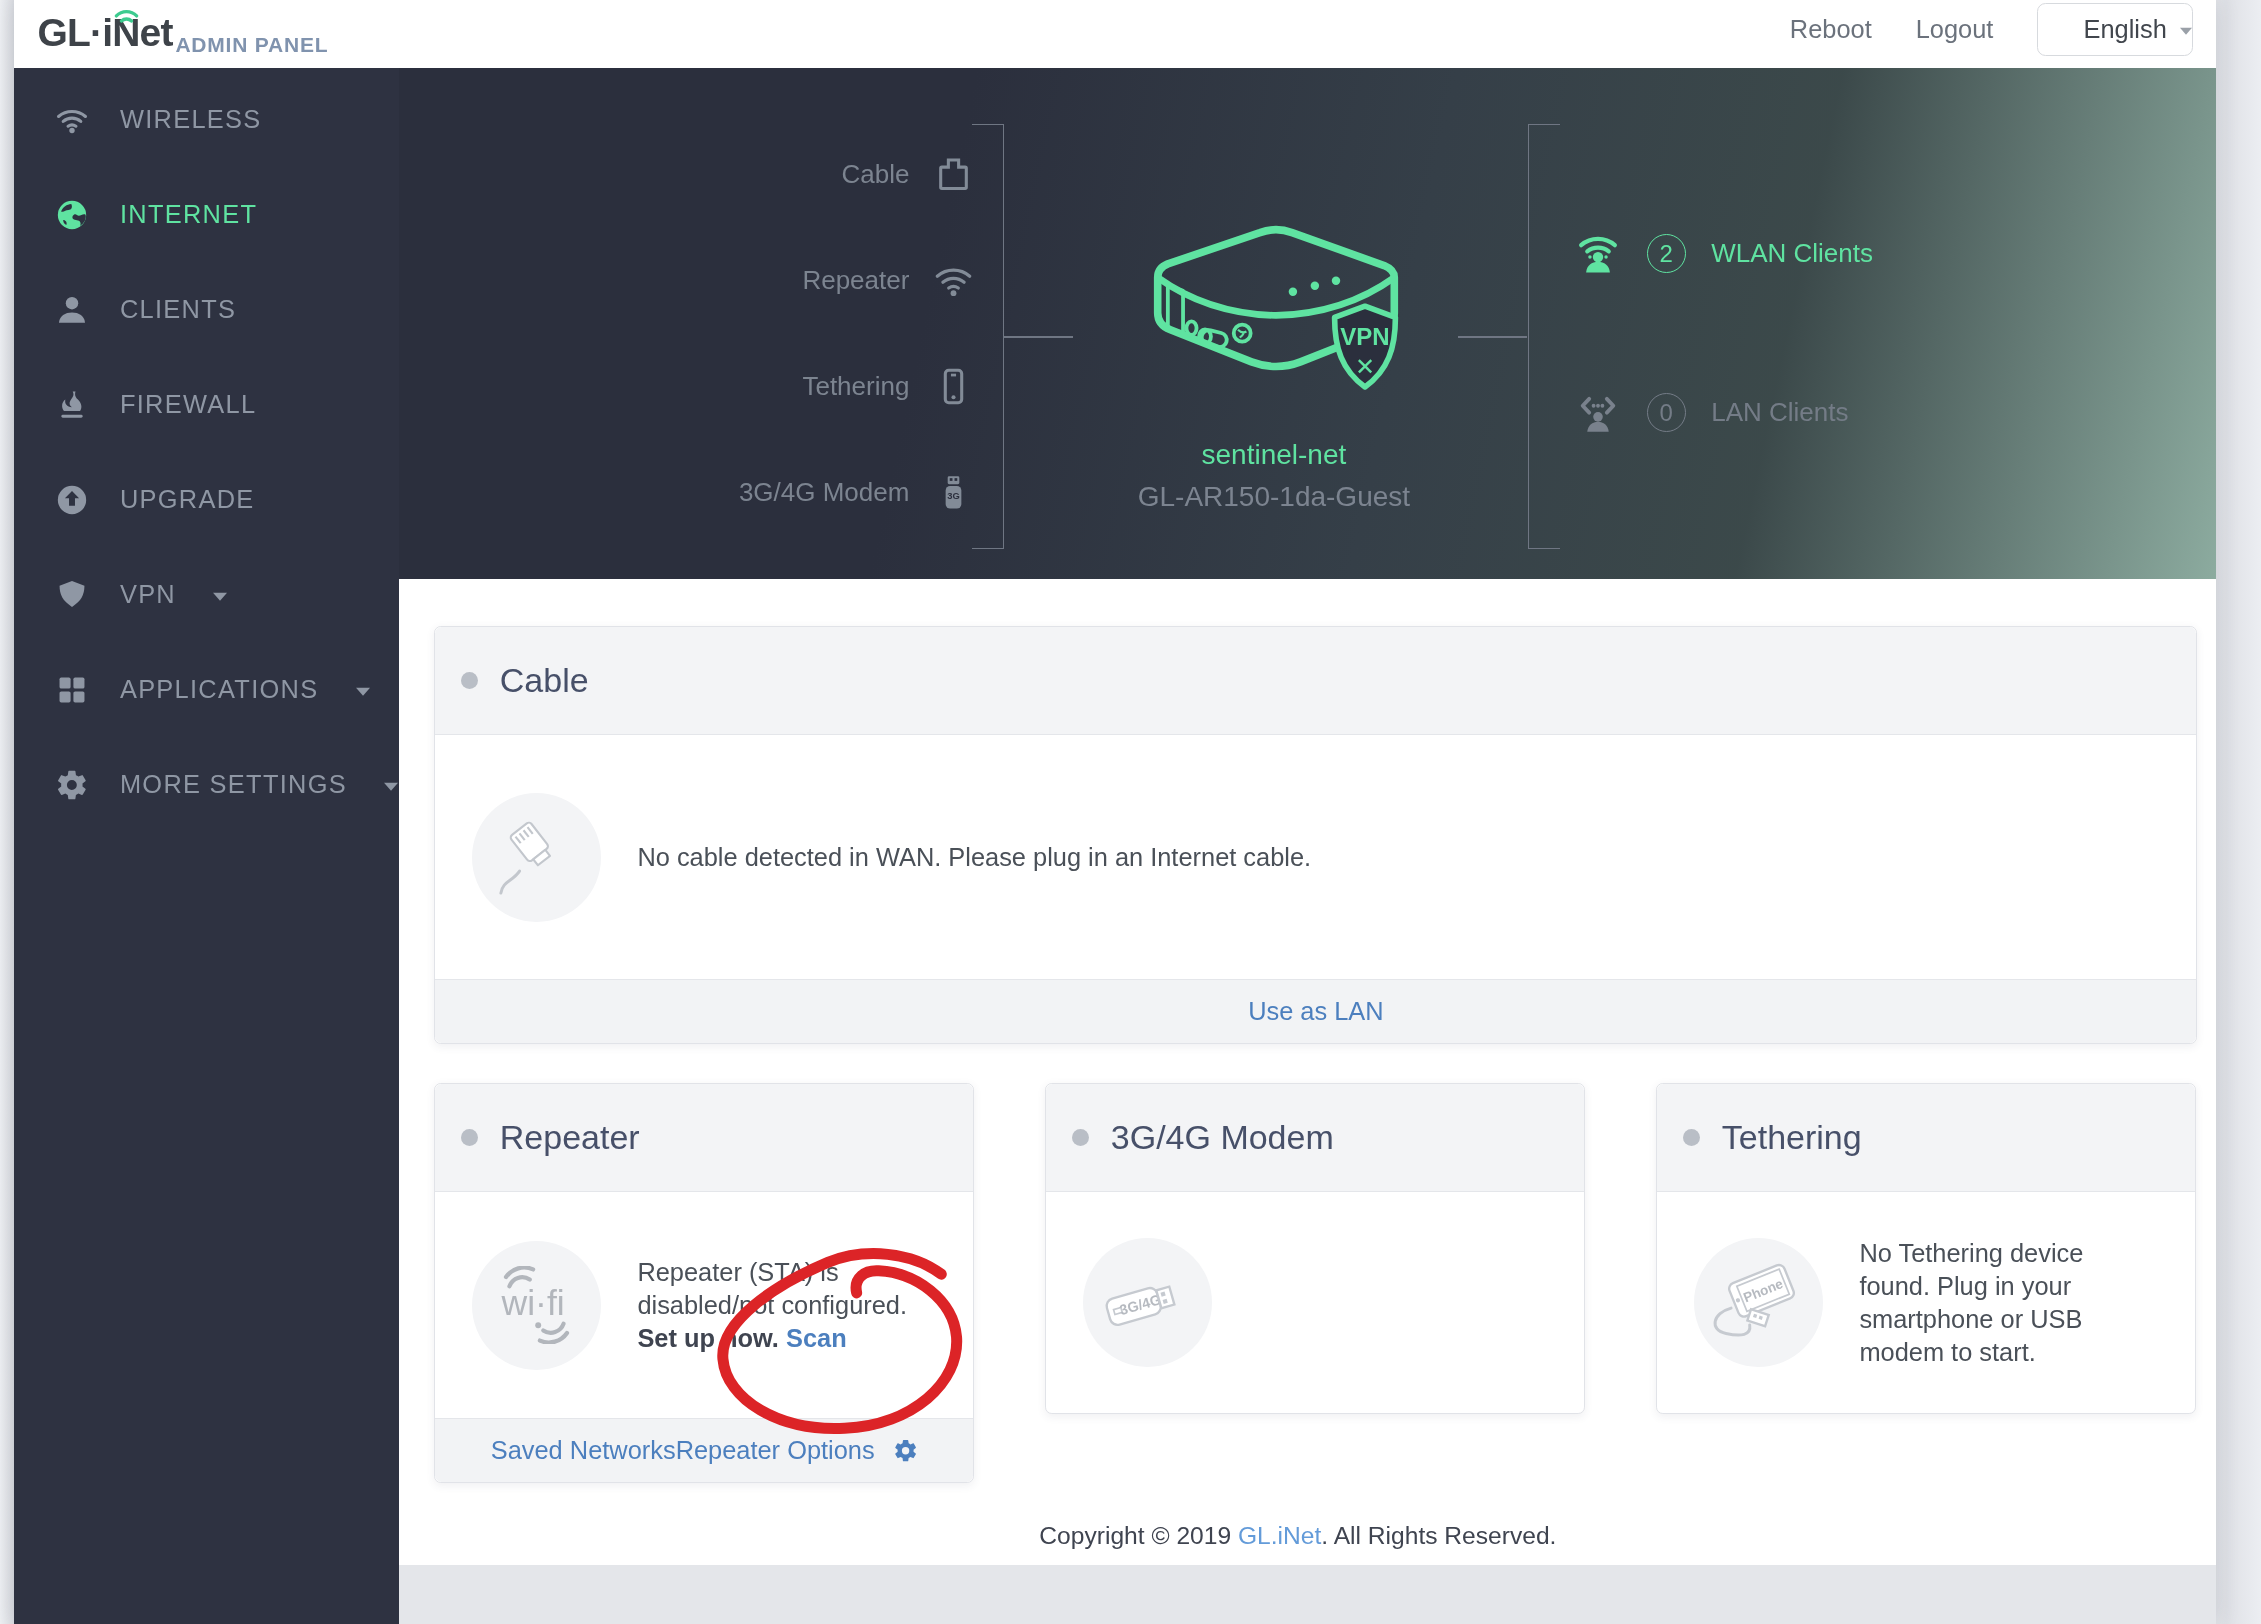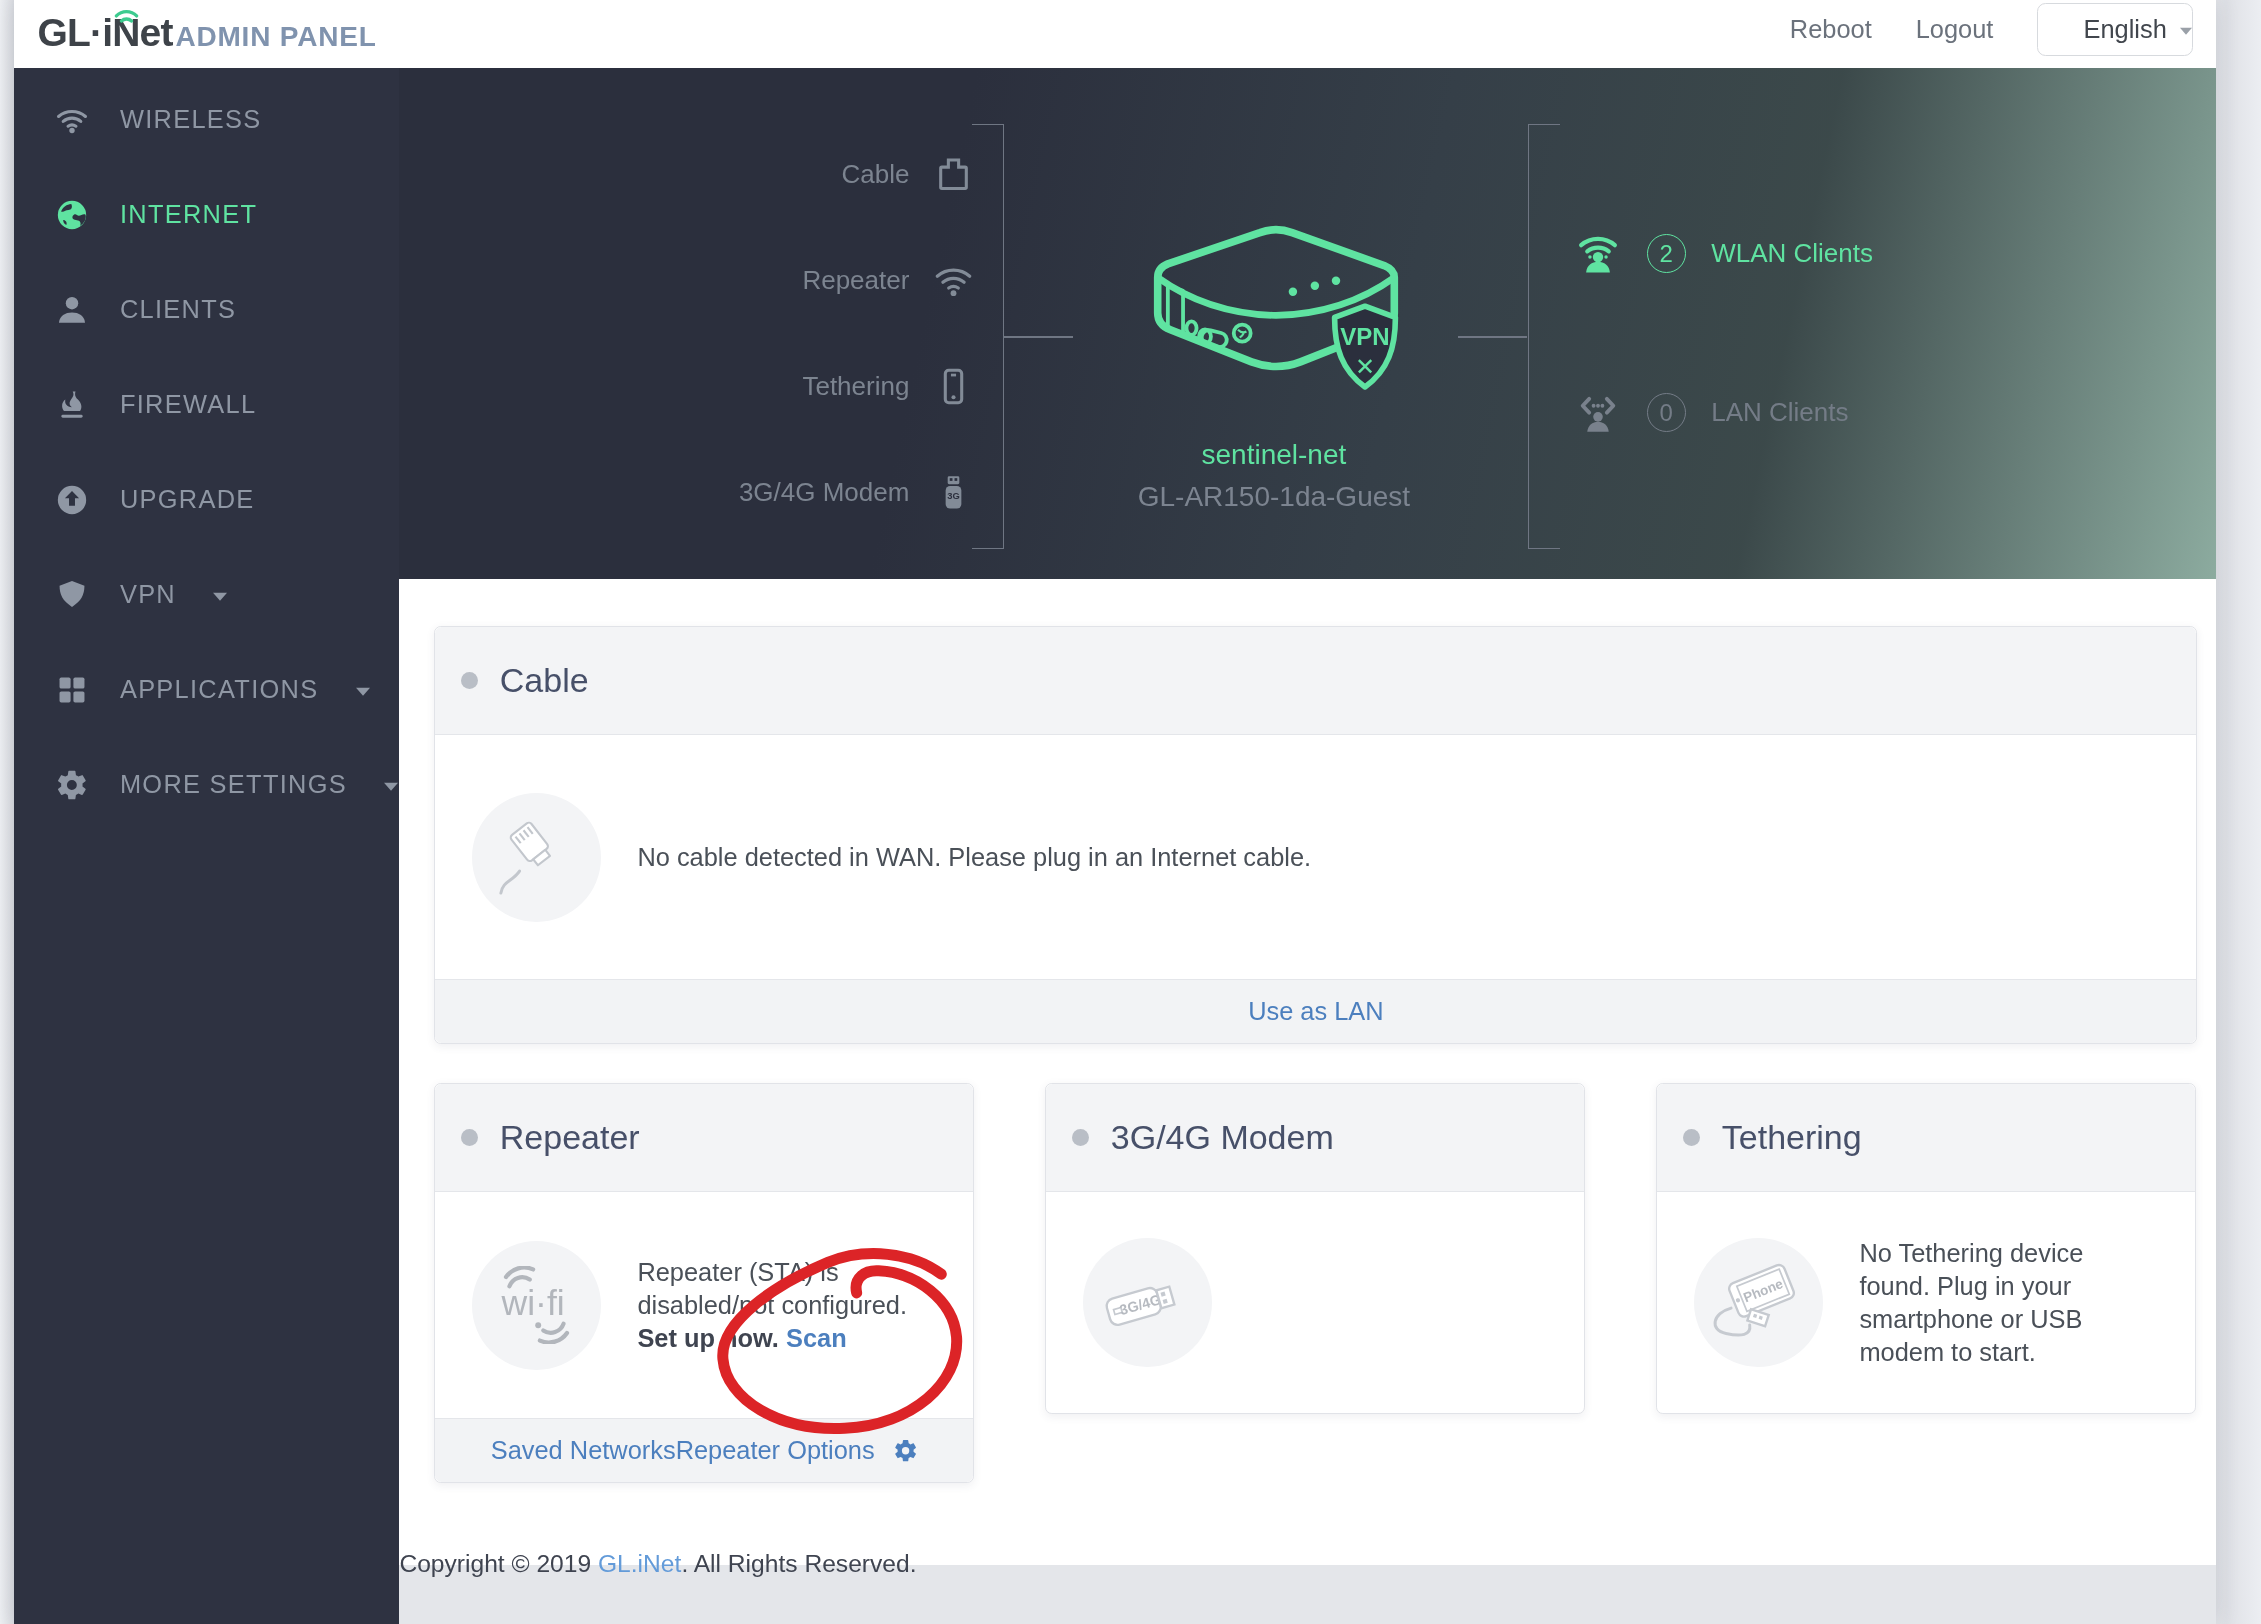--- a/index.html
+++ b/index.html
@@ -5,21 +5,21 @@
   html,body{margin:0;padding:0;background:#e8eaee;font-family:"Liberation Sans","DejaVu Sans",sans-serif;}
   *{box-sizing:border-box;}
   .stage{position:relative;width:2261px;height:1624px;overflow:hidden;
     background:linear-gradient(to right,#eef0f3 0%,#dcdee3 0.6%,#e8eaee 1.2%,#e8eaee 97.5%,#dfe1e6 98.5%,#eceef2 100%);}
   .window{position:absolute;left:14.4px;top:0;width:2202px;height:1624px;background:#ffffff;
     box-shadow:0 0 22px rgba(40,45,60,.16);}
   
   .topbar{position:absolute;left:0;top:0;right:0;height:68px;background:#fff;z-index:20;padding-left:25px;}
   .logo{position:absolute;left:23px;top:11px;font-size:39px;font-weight:bold;color:#3e4349;letter-spacing:-0.8px;}
   .logo-wifi{position:absolute;left:75px;top:-6.8px;}
-  .admin-label{position:absolute;left:161px;top:21px;font-size:28px;font-weight:bold;color:#8093ae;letter-spacing:0.8px;}
+  .admin-label{position:absolute;left:161px;top:33px;font-size:21px;font-weight:bold;color:#8093ae;letter-spacing:0.8px;}
   .topbar-right{position:absolute;right:23px;top:0;height:58px;display:flex;align-items:center;gap:44px;}
   .top-link{font-size:25.4px;color:#6b727c;cursor:pointer;}
   .lang-box{width:156px;height:53px;border:1.7px solid #d7dade;border-radius:8.5px;display:flex;align-items:center;justify-content:flex-end;gap:13.6px;font-size:25.4px;color:#41464d;background:#fff;cursor:pointer;}
   .caret{width:0;height:0;border-left:7.6px solid transparent;border-right:7.6px solid transparent;border-top:8.5px solid currentColor;display:inline-block;}
   .caret.small{border-left-width:6.8px;border-right-width:6.8px;border-top-width:7.6px;}
   .lang-caret{color:#9aa0a8;transform:translateY(1.7px);}
   
   .sidebar{position:absolute;left:0;top:68px;width:385px;bottom:0;background:#2e3241;padding-top:4.2px;z-index:10;}
   .side-item{height:95px;display:flex;align-items:center;padding-left:41px;gap:30.5px;color:#8f97a4;font-size:25.4px;letter-spacing:1.3px;cursor:pointer;}
   .side-item .caret{margin-left:6.8px;transform:translateY(1.7px);}
@@ -55,21 +55,21 @@
   .card-body{flex:1;display:flex;align-items:center;gap:36px;padding-left:37px;}
   .icon-circle{width:129px;height:129px;border-radius:50%;background:#f3f4f6;flex:none;display:flex;align-items:center;justify-content:center;}
   .msg{font-size:25.4px;color:#4a5058;line-height:33px;}
   .w345{width:292px;} .w370{width:313px;} .w340{width:288px;}
   .card-footer{height:64px;flex:none;background:#f2f3f5;border-top:0.8px solid #e4e6ea;border-radius:0 0 6.8px 6.8px;display:flex;align-items:center;justify-content:center;padding:0 25.4px;font-size:25.4px;}
   .link{color:#4c7fbe;cursor:pointer;text-decoration:none;}
   .opt-link{display:flex;align-items:center;gap:18px;}
   .setup{font-weight:bold;color:#3f4450;}
   a.scan{font-weight:bold;}
   .annotation-svg{position:absolute;left:295px;top:658px;z-index:6;pointer-events:none;}
-  .copyright{position:absolute;left:0;top:943px;width:1797px;text-align:left;font-size:24.6px;color:#3f4450;margin-top:28px;}
+  .copyright{position:absolute;left:0;top:943px;width:1797px;text-align:center;font-size:24.6px;color:#3f4450;}
 </style>
 </head>
 <body>
 
 <div class="stage">
   <div class="window">
 
     <header class="topbar">
       <div class="logo">
         <span>GL·iNet</span>

